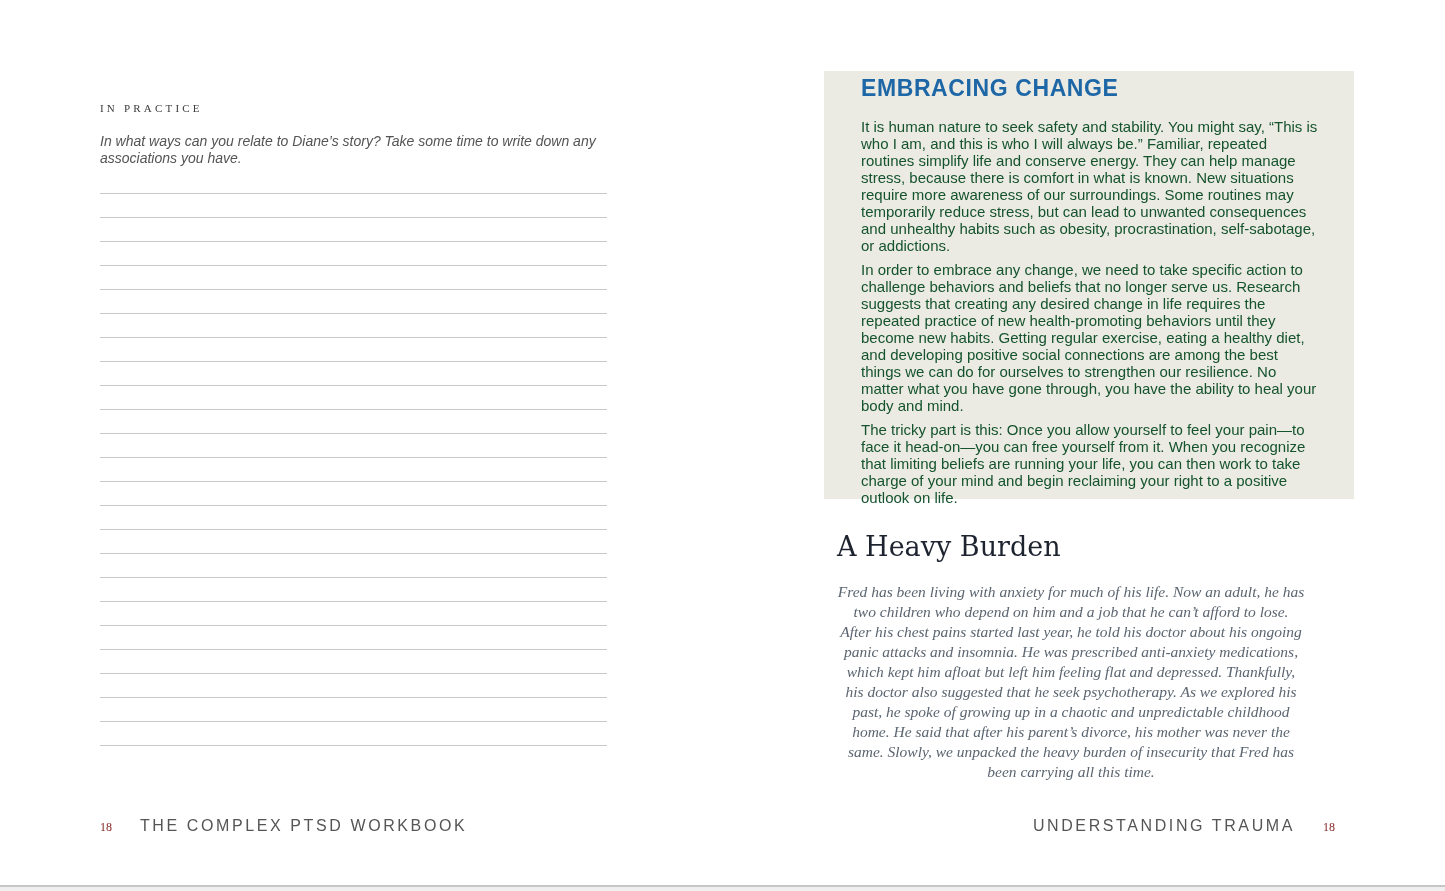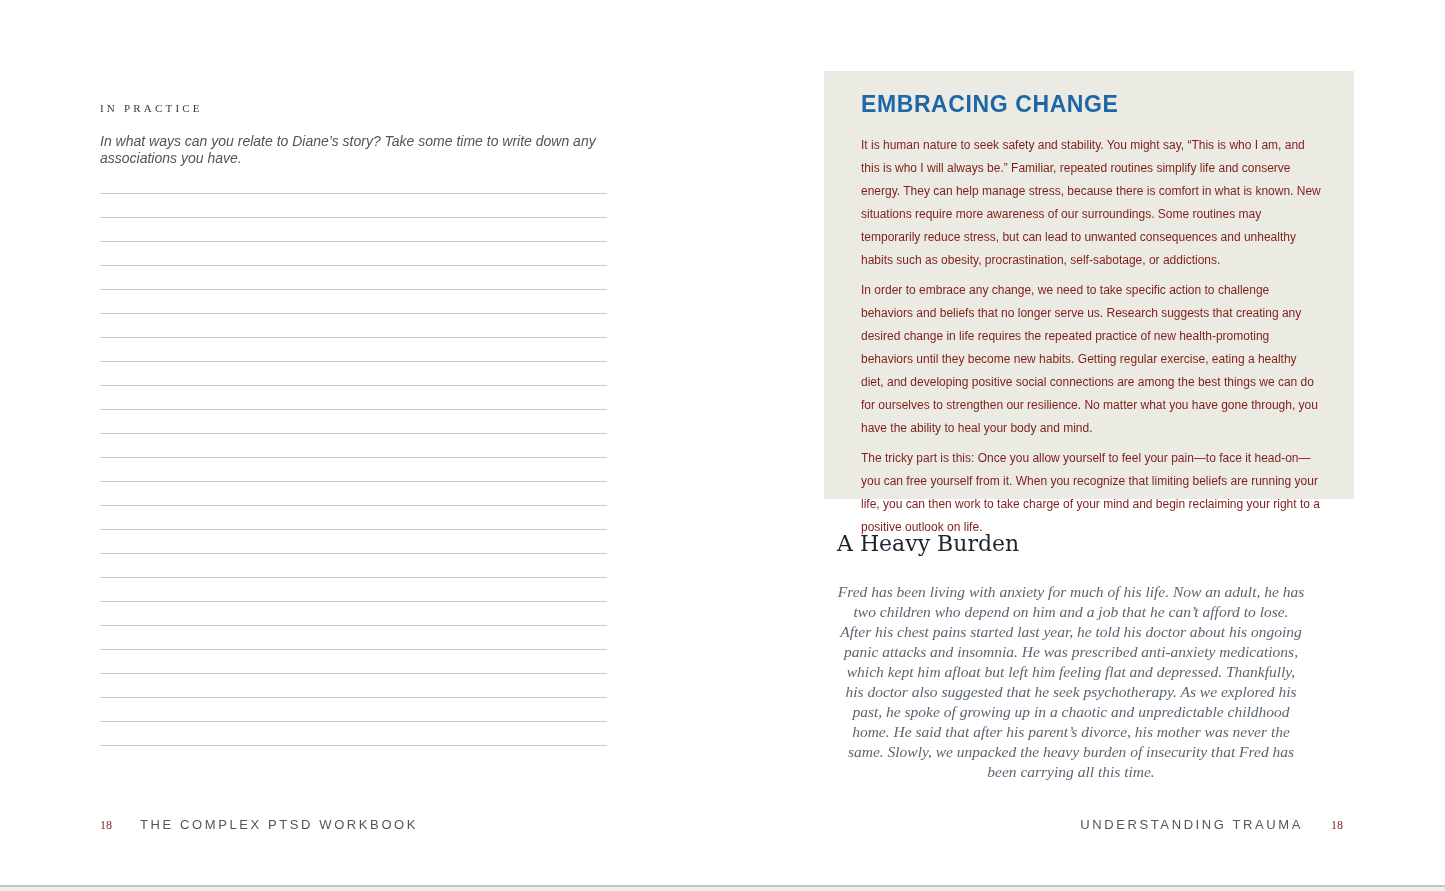--- a/index.html
+++ b/index.html
@@ -42,66 +42,66 @@
   }
 
   
   .footer {
     position: absolute;
     top: 817px;
     display: flex;
     align-items: baseline;
   }
   .footer-left { left: 100px; }
-  .footer-right { right: 102px; }
+  .footer-right { right: 110px; }
   .page-number {
     font-family: "Liberation Serif", serif;
     font-size: 12px;
     color: #7f1d1d;
   }
   .running-title {
-    font-size: 13px;
+    font-size: 16px;
     letter-spacing: 2.6px;
     color: #555555;
   }
   .footer-left .running-title { margin-left: 28px; }
   .footer-right .running-title { margin-right: 28px; }
 
   
   .callout-box {
     position: absolute;
     left: 824px; top: 71px;
     width: 530px; height: 428px;
     background: #ecebe3;
     box-sizing: border-box;
-    padding: 20px 34px 0 37px;
+    padding: 4px 34px 0 37px;
   }
   .callout-title {
     margin: 0 0 16px 0;
     font-size: 23px;
     font-weight: bold;
     letter-spacing: 0.6px;
     color: #1e67a7;
   }
   .callout-box p {
     margin: 0 0 7px 0;
     width: 460px;
-    font-size: 12px;
-    line-height: 23px;
-    color: #7f1d1d;
+    font-size: 15px;
+    line-height: 17px;
+    color: #14532d;
   }
 
   
   .story-heading {
     position: absolute;
     left: 837px; top: 531px;
     margin: 0;
     font-family: "DejaVu Serif", serif;
     font-weight: normal;
-    font-size: 22px;
+    font-size: 27px;
     color: #1d2430;
   }
   .story-body {
     position: absolute;
     left: 837px; top: 582px;
     width: 468px;
     font-family: "Liberation Serif", serif;
     font-style: italic;
     font-size: 15.5px;
     line-height: 20px;

